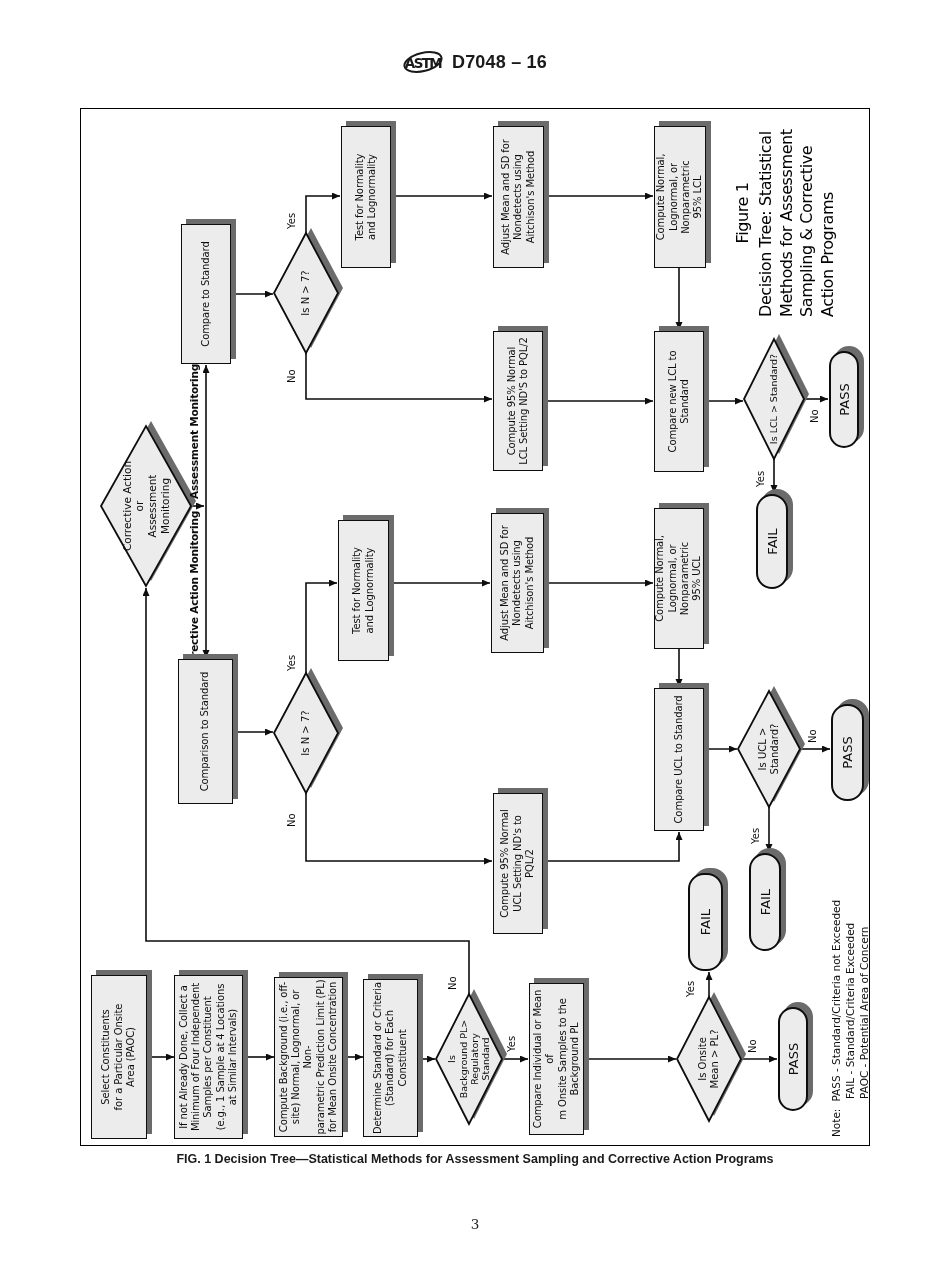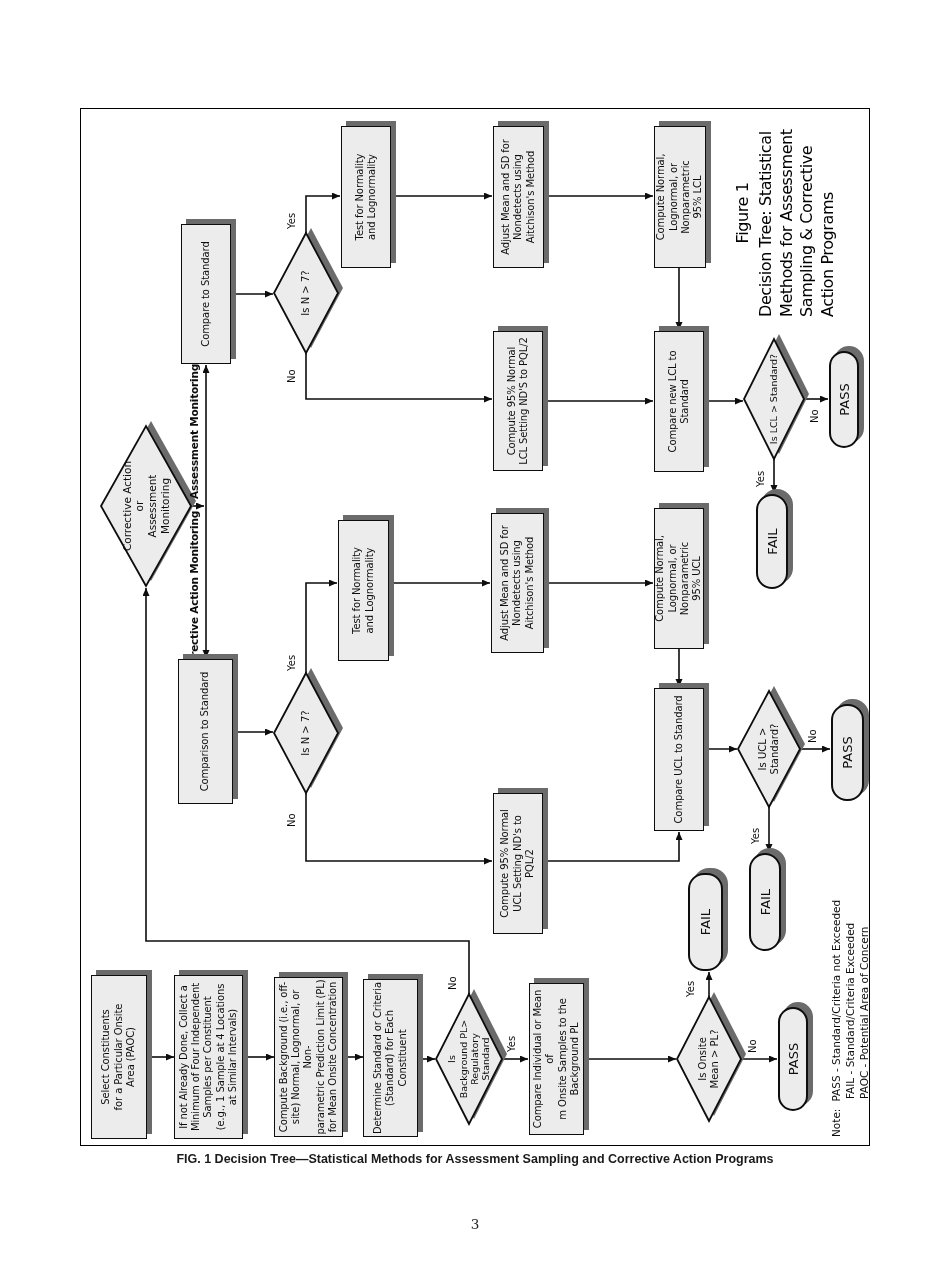--- a/index.html
+++ b/index.html
@@ -46,20 +46,27 @@
   .caption { position:absolute; top:1152px; left:0; width:100%; text-align:center;
              font-family:"Liberation Sans", sans-serif; font-weight:bold; font-size:12.5px; color:#1a1a1a; }
   .pageno { position:absolute; top:1216px; left:0; width:100%; text-align:center;
             font-family:"DejaVu Serif", serif; font-size:13.5px; color:#222; }
 </style>
 </head>
 <body>
 
 <div class="page">
 
+  <div class="hdr">
+    <svg width="40" height="32" viewBox="0 0 40 32">
+      <text x="20" y="21.5" text-anchor="middle" font-size="13.5" font-weight="bold" letter-spacing="-1.6" fill="#1a1a1a">ASTM</text>
+      <ellipse cx="20" cy="16" rx="19" ry="9" fill="none" stroke="#1a1a1a" stroke-width="2" transform="rotate(-14 20 16)"></ellipse>
+    </svg>
+    <span class="hdr-code">D7048 – 16</span>
+  </div>
 
   <div class="chart-frame">
     <div class="chart-natural">
 
       <svg class="conn" width="1036" height="788" viewBox="0 0 1036 788">
         <defs>
           <marker id="ah" markerWidth="10" markerHeight="9" refX="8" refY="3.5" orient="auto" markerUnits="userSpaceOnUse">
             <path d="M0,0 L8,3.5 L0,7 z" fill="#0d0d0d"></path>
           </marker>
         </defs>

